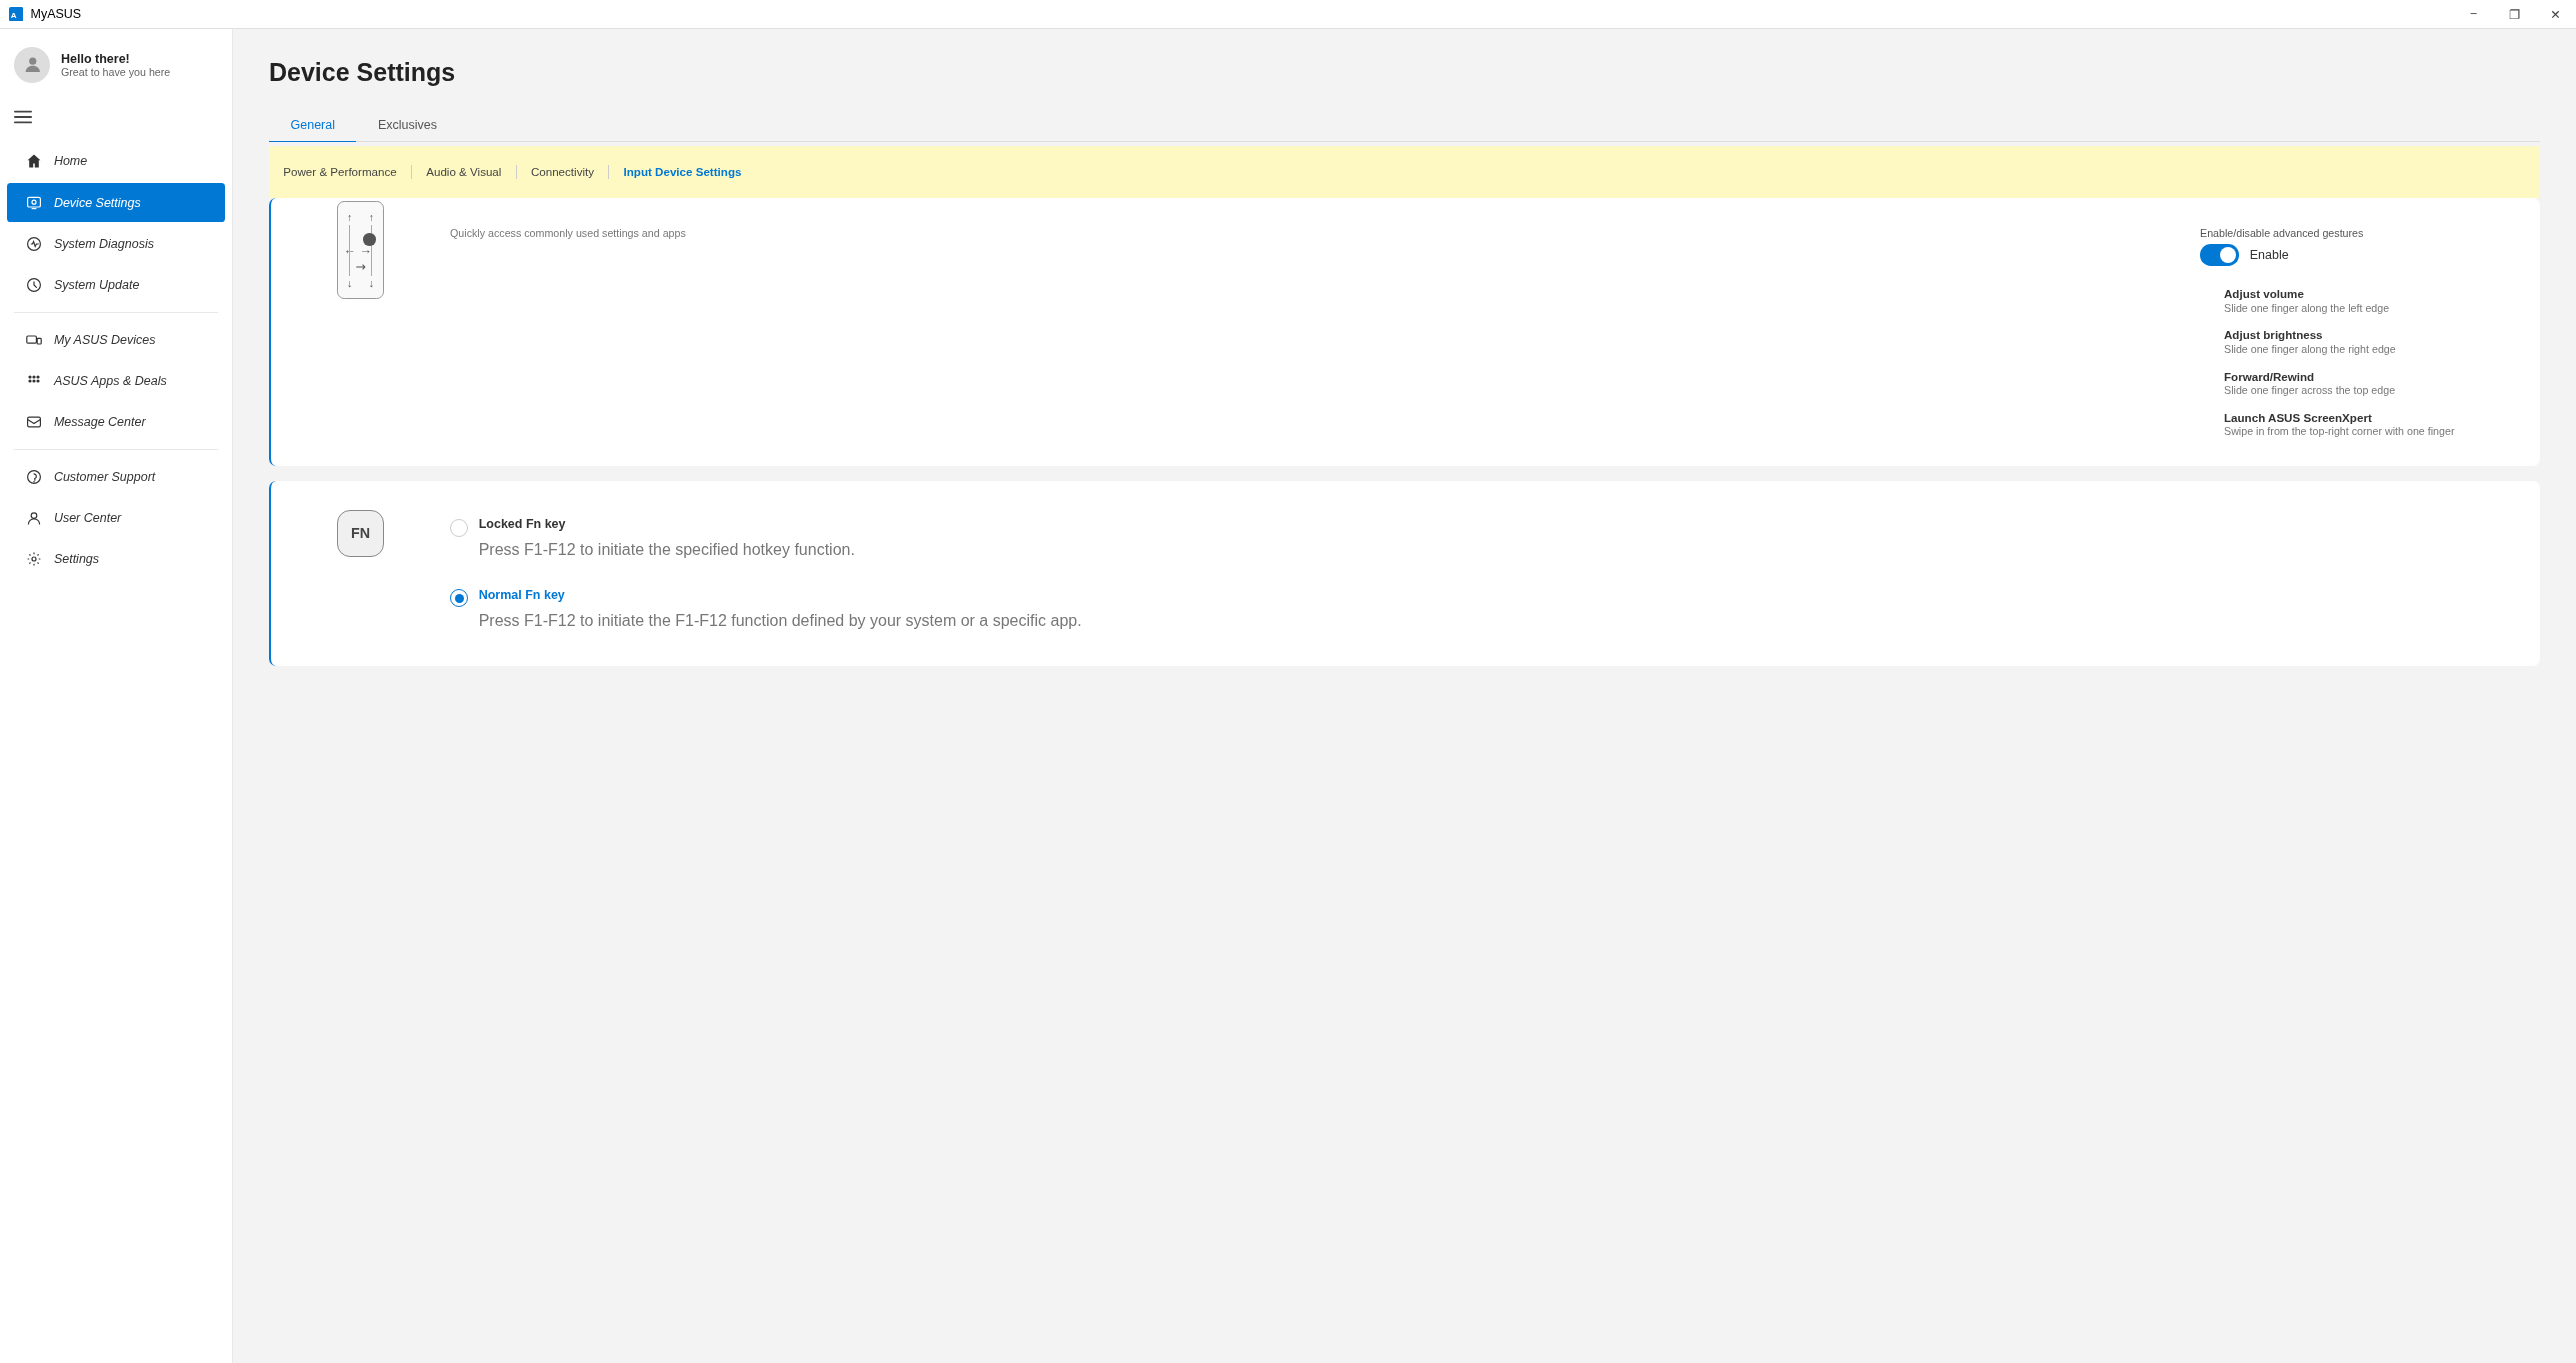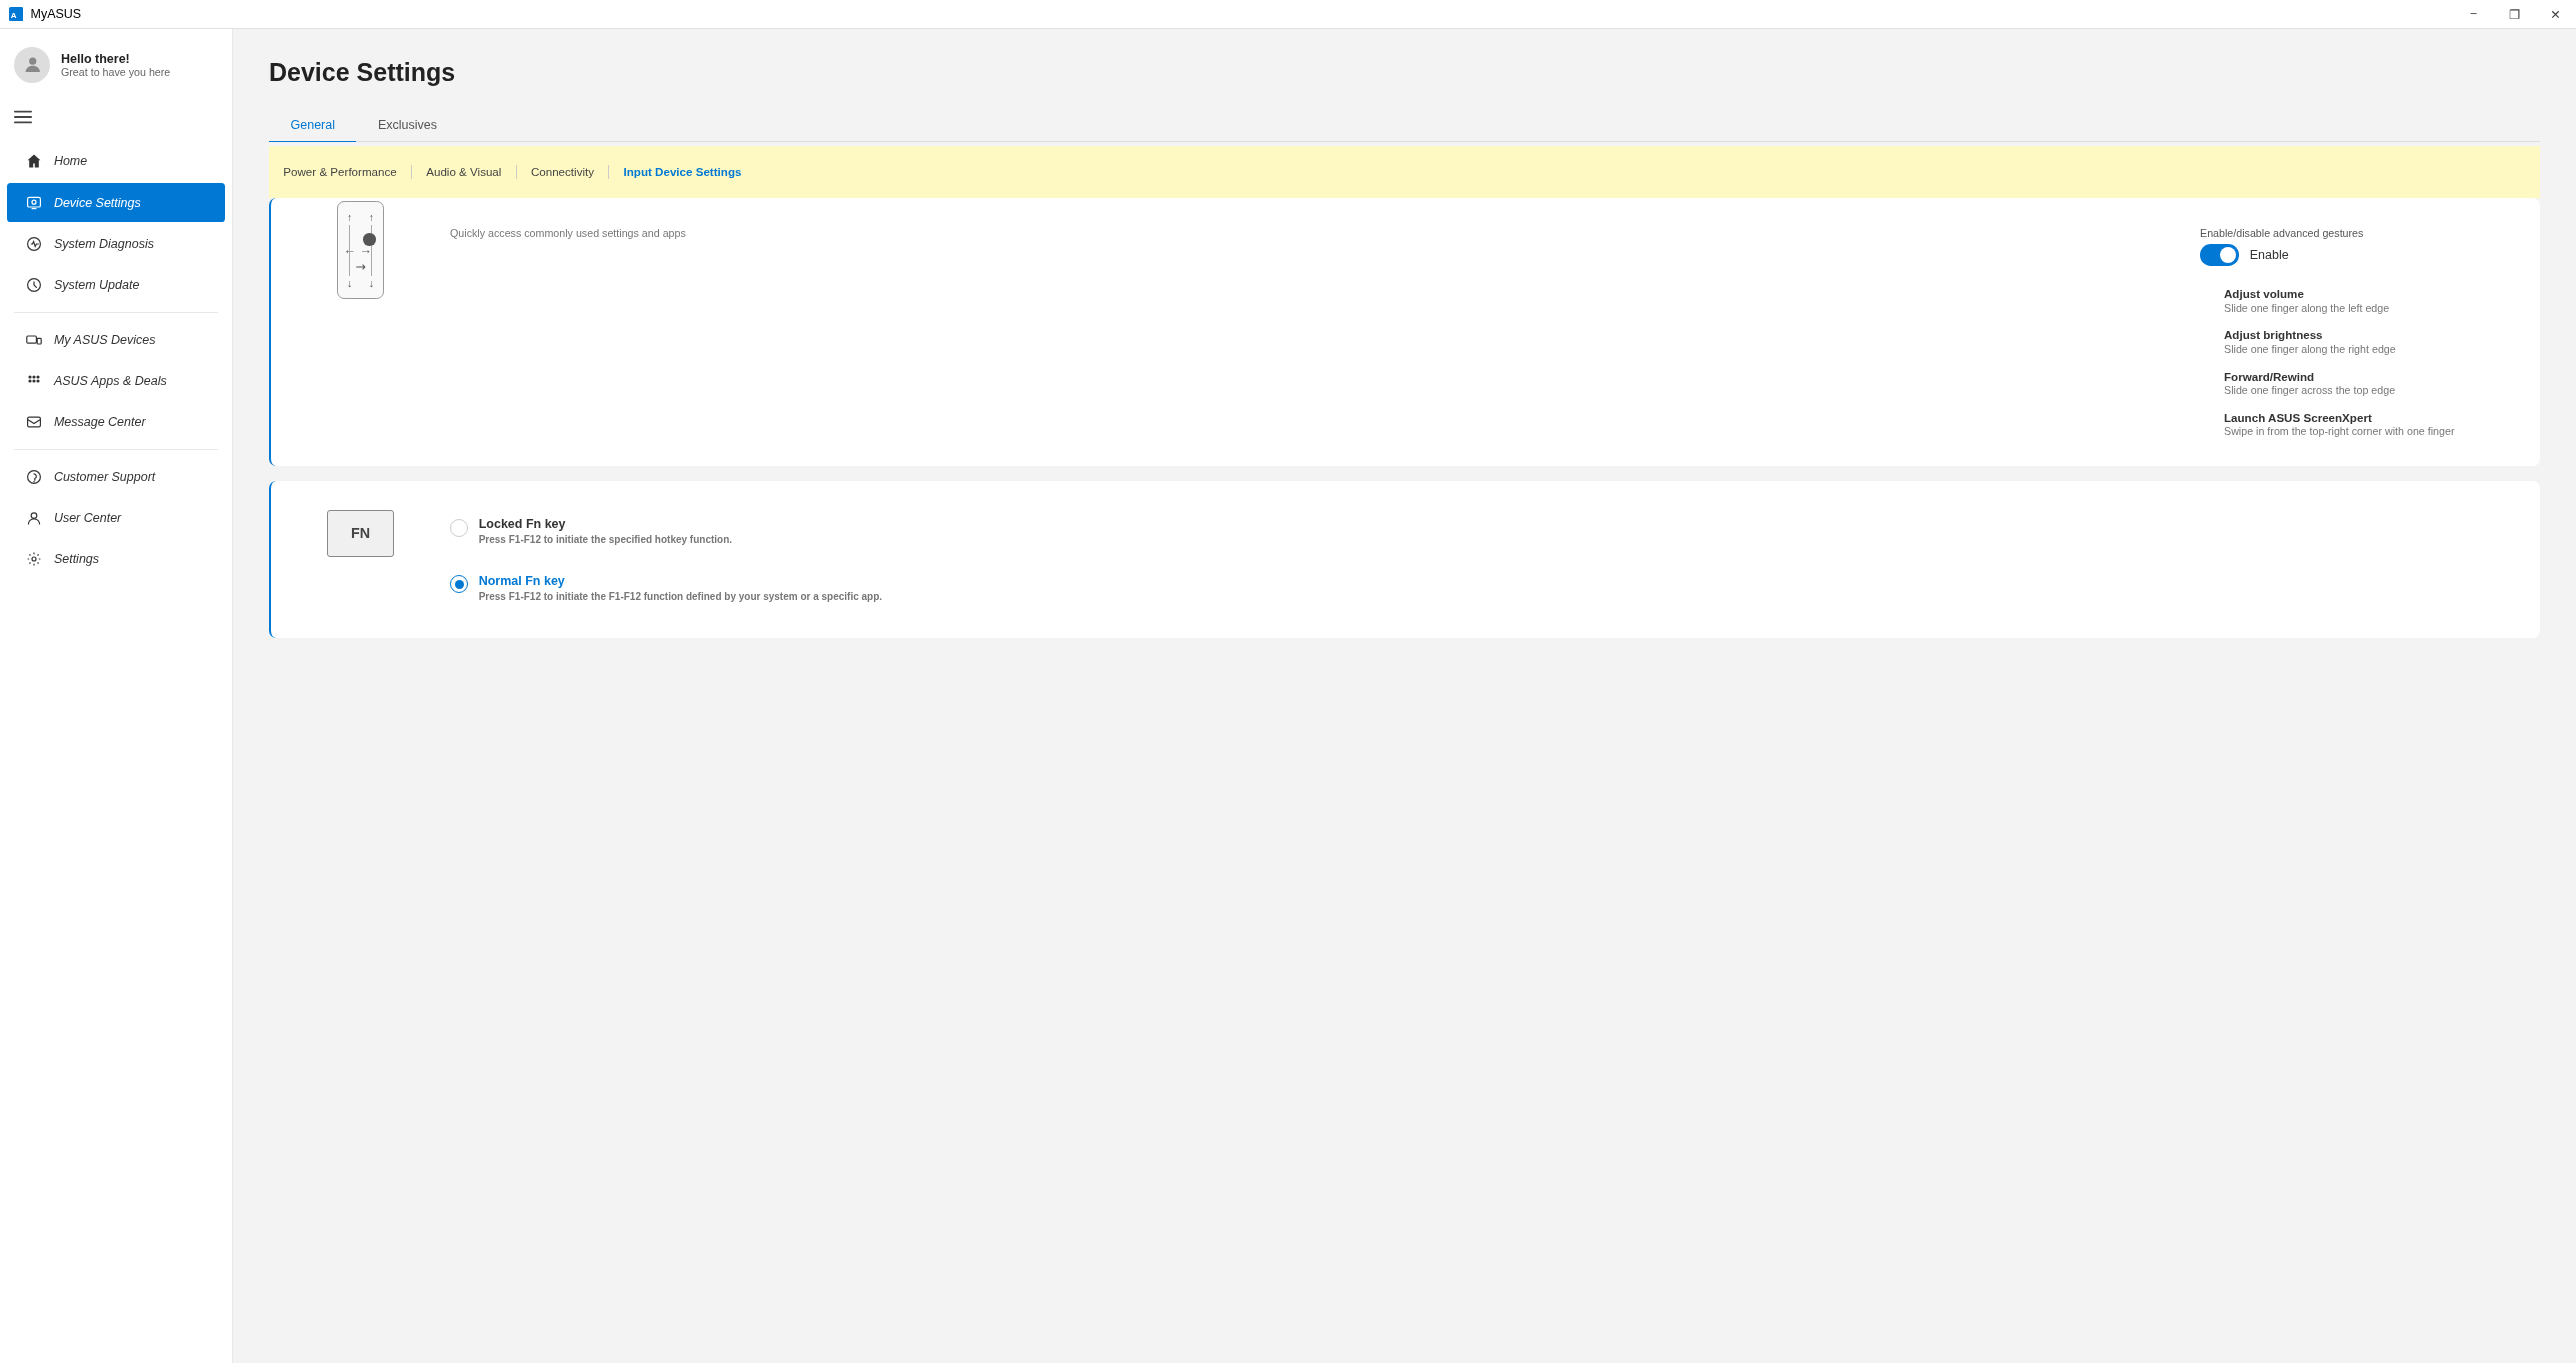--- a/index.html
+++ b/index.html
@@ -81,24 +81,24 @@
     .gesture-option-title { font-size: 11.6px; font-weight: 600; color: #333; }
     .gesture-option-desc { font-size: 10.7px; color: #777; }
 
     
     .radio-option { display: flex; align-items: flex-start; gap: 10.7px; padding: 7.2px 0; }
     .radio-circle { width: 18px; height: 18px; border-radius: 50%; border: 1.8px solid #ccc; display: flex; align-items: center; justify-content: center; flex-shrink: 0; margin-top: 1.8px; }
     .radio-circle.selected { border-color: #0078d4; }
     .radio-circle.selected::after { content: ''; width: 9px; height: 9px; background: #0078d4; border-radius: 50%; }
     .radio-text-title { font-size: 12.5px; font-weight: 600; color: #0078d4; }
     .radio-text-title.unselected { color: #333; }
-    .radio-text-desc { font-size: 10px; color: #777; margin-top: 3px; font-weight: bold; }
-
-    
-    .fn-key-box { width: 67px; height: 47px; border: 1.8px solid #888; border-radius: 3px; display: flex; align-items: center; justify-content: center; font-size: 14.3px; font-weight: 700; color: #444; background: #f0f0f0; }
+    .radio-text-desc { font-size: 16px; color: #777; margin-top: 10px; }
+
+    
+    .fn-key-box { width: 47px; height: 47px; border: 1.8px solid #888; border-radius: 13px; display: flex; align-items: center; justify-content: center; font-size: 14.3px; font-weight: 700; color: #444; background: #f0f0f0; }
   </style>
 </head>
 <body>
 
 <div class="titlebar">
   <div class="titlebar-left">
     <svg class="titlebar-logo" viewBox="0 0 16 16" fill="none" style="font-size:14px">
       <rect width="16" height="16" rx="2" fill="#0078d4"></rect>
       <text x="2" y="12" font-size="9" fill="white" font-weight="bold">A</text>
     </svg>

